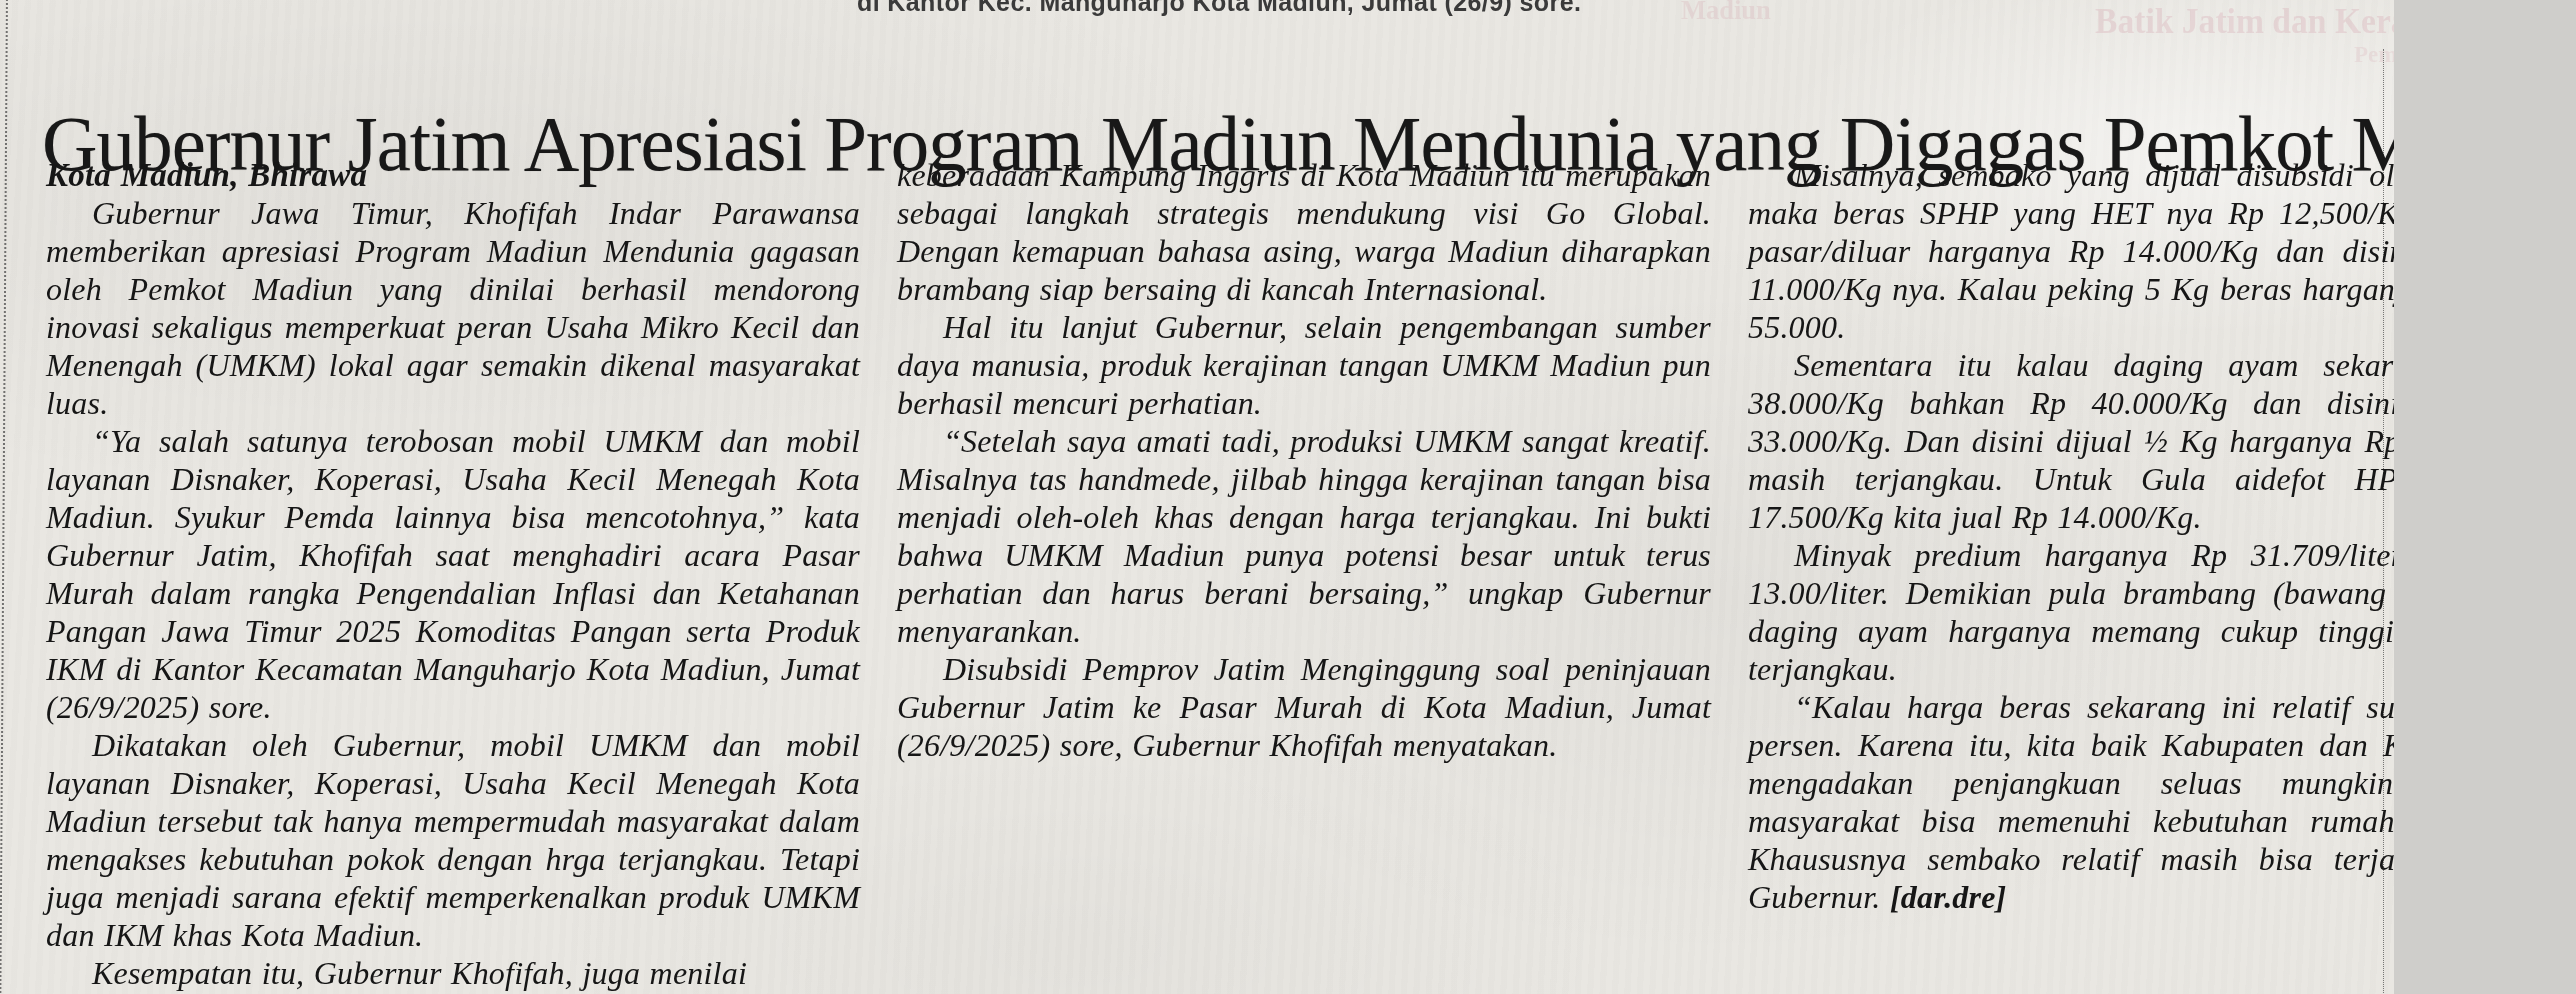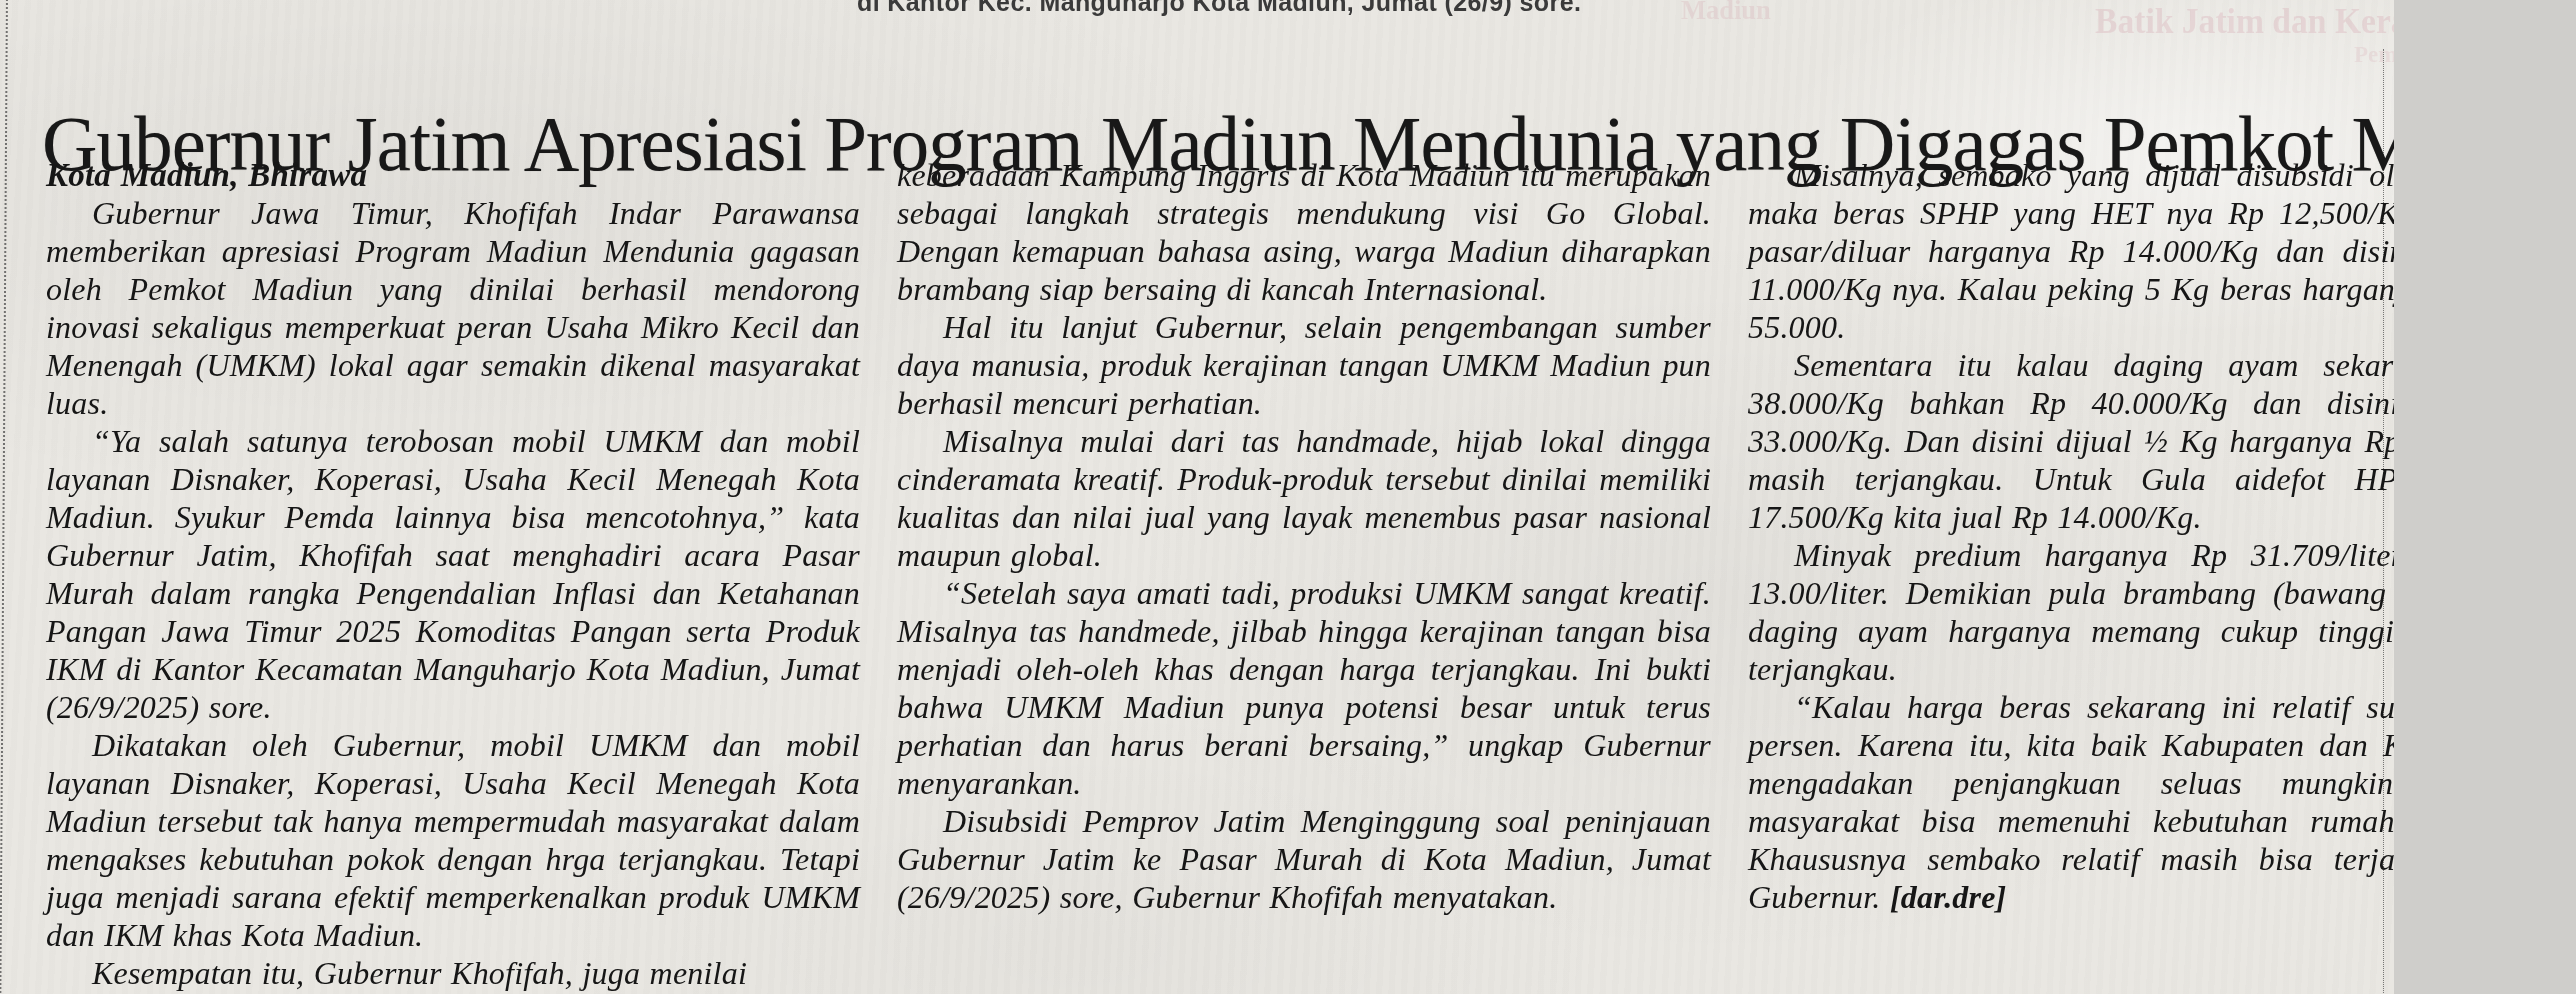--- a/index.html
+++ b/index.html
@@ -87,21 +87,20 @@
       <p class="dateline">Kota Madiun, Bhirawa</p>
       <p>Gubernur Jawa Timur, Khofifah Indar Parawansa memberikan apresiasi Program Madiun Mendunia gagasan oleh Pemkot Madiun yang dinilai berhasil mendorong inovasi sekaligus memperkuat peran Usaha Mikro Kecil dan Menengah (UMKM) lokal agar semakin dikenal masyarakat luas.</p>
       <p>“Ya salah satunya terobosan mobil UMKM dan mobil layanan Disnaker, Koperasi, Usaha Kecil Menegah Kota Madiun. Syukur Pemda lainnya bisa mencotohnya,” kata Gubernur Jatim, Khofifah saat menghadiri acara Pasar Murah dalam rangka Pengendalian Inflasi dan Ketahanan Pangan Jawa Timur 2025 Komoditas Pangan serta Produk IKM di Kantor Kecamatan Manguharjo Kota Madiun, Jumat (26/9/2025) sore.</p>
       <p>Dikatakan oleh Gubernur, mobil UMKM dan mobil layanan Disnaker, Koperasi, Usaha Kecil Menegah Kota Madiun tersebut tak hanya mempermudah masyarakat dalam mengakses kebutuhan pokok dengan hrga terjangkau. Tetapi juga menjadi sarana efektif memperkenalkan produk UMKM dan IKM khas Kota Madiun.</p>
       <p>Kesempatan itu, Gubernur Khofifah, juga menilai</p>
     </div>
 
     <div class="col">
       <p class="noindent">keberadaan Kampung Inggris di Kota Madiun itu merupakan sebagai langkah strategis mendukung visi Go Global. Dengan kemapuan bahasa asing, warga Madiun diharapkan brambang siap bersaing di kancah Internasional.</p>
       <p>Hal itu lanjut Gubernur, selain pengembangan sumber daya manusia, produk kerajinan tangan UMKM Madiun pun berhasil mencuri perhatian.</p>
-      <p>Misalnya mulai dari tas handmade, hijab lokal dingga cinderamata kreatif. Produk-produk tersebut dinilai memiliki kualitas dan nilai jual yang layak menembus pasar nasional maupun global.</p>
       <p>“Setelah saya amati tadi, produksi UMKM sangat kreatif. Misalnya tas handmede, jilbab hingga kerajinan tangan bisa menjadi oleh-oleh khas dengan harga terjangkau. Ini bukti bahwa UMKM Madiun punya potensi besar untuk terus perhatian dan harus berani bersaing,” ungkap Gubernur menyarankan.</p>
       <p>Disubsidi Pemprov Jatim Menginggung soal peninjauan Gubernur Jatim ke Pasar Murah di Kota Madiun, Jumat (26/9/2025) sore, Gubernur Khofifah menyatakan.</p>
     </div>
 
     <div class="col">
       <p>Misalnya, sembako yang dijual disubsidi oleh Pemprov, maka beras SPHP yang HET nya Rp 12,500/Kg sedang di pasar/diluar harganya Rp 14.000/Kg dan disini dijual Rp 11.000/Kg nya. Kalau peking 5 Kg beras harganya hanya Rp 55.000.</p>
       <p>Sementara itu kalau daging ayam sekarang ini Rp 38.000/Kg bahkan Rp 40.000/Kg dan disini dijual Rp 33.000/Kg. Dan disini dijual ½ Kg harganya Rp 16.500 dan masih terjangkau. Untuk Gula aidefot HPH nya Rp 17.500/Kg kita jual Rp 14.000/Kg.</p>
       <p>Minyak predium harganya Rp 31.709/liter dijual Rp 13.00/liter. Demikian pula brambang (bawang merah) dan daging ayam harganya memang cukup tinggi tapi masih terjangkau.</p>
       <p><span>“Kalau harga beras sekarang ini relatif sudah turun 5 persen. Karena itu, kita baik Kabupaten dan Kota Madiun mengadakan penjangkuan seluas mungkin. Sehingga masyarakat bisa memenuhi kebutuhan rumah tangganya. Khaususnya sembako relatif masih bisa terjangkau,”jelas Gubernur.</span> <span class="credit">[dar.dre]</span></p>
     </div>

